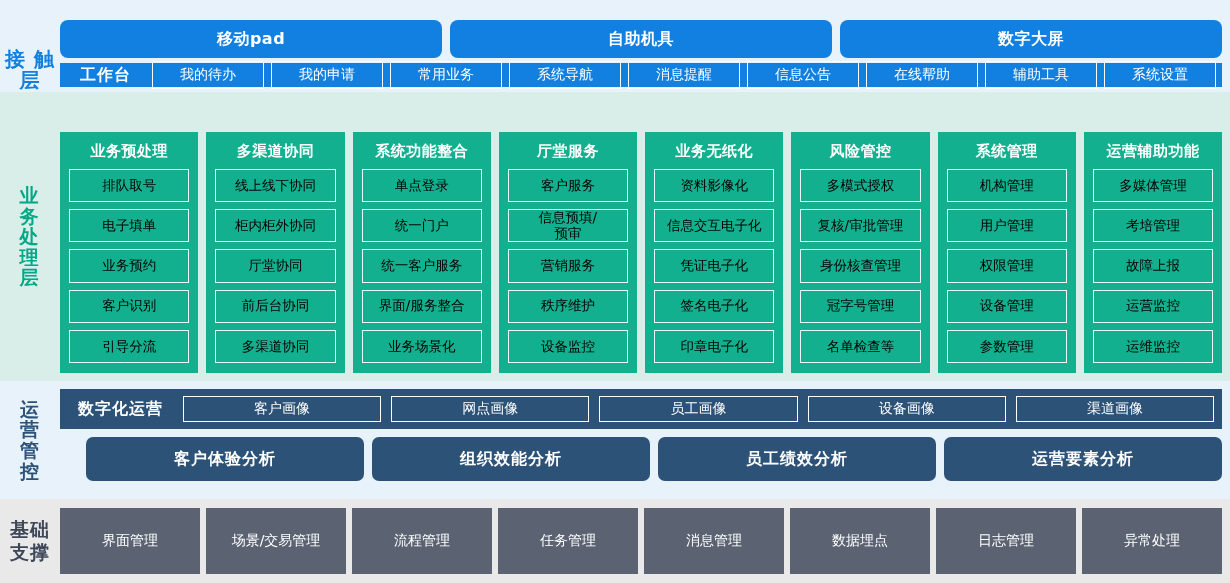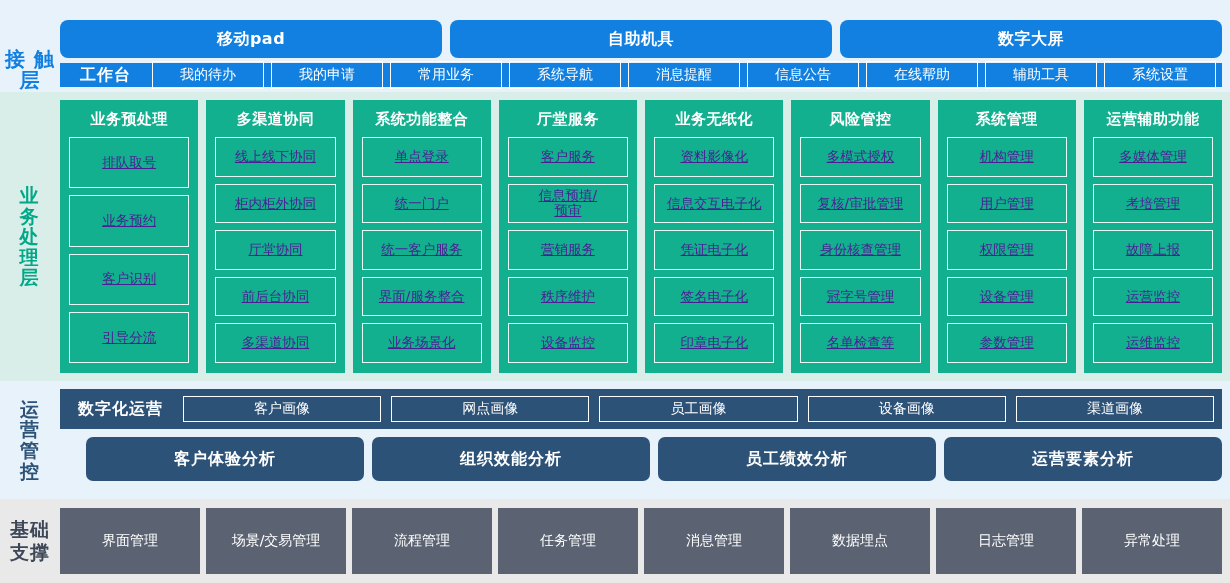--- a/index.html
+++ b/index.html
@@ -42,33 +42,33 @@
   .l1-item{
     flex:1;height:26px;border:1px solid #ffffff;
     display:flex;align-items:center;justify-content:center;
     color:#fff;font-size:14px;white-space:nowrap;
   }
 
   
   .l2{height:289px;background:#d9eee8;}
   .l2 .band-label{color:#00a887;font-size:19px;letter-spacing:2px;writing-mode:horizontal-tb;}
   .l2 .band-label span{display:block;}
-  .l2 .band-body{flex-direction:row;gap:8px;padding:8px 8px 8px 0;}
+  .l2 .band-body{flex-direction:row;gap:8px;padding:8px 8px 8px 0;margin-top:32px;}
   .col{
     flex:1;background:#12b08e;display:flex;flex-direction:column;
     align-items:center;padding:8px 9px 10px 9px;box-sizing:border-box;gap:7px;
   }
   .col-title{
     color:#ffffff;font-size:15px;font-weight:bold;letter-spacing:.5px;
     height:22px;line-height:22px;white-space:nowrap;
   }
   .cell{
     width:100%;flex:1;border:1px solid #e9fbf6;box-sizing:border-box;
     display:flex;align-items:center;justify-content:center;text-align:center;
-    color:#4c1d95;font-size:13.5px;line-height:1.15;padding:0 2px;text-decoration:underline;
+    color:#000000;font-size:13.5px;line-height:1.15;padding:0 2px;
   }
 
   
   .l3{height:118px;background:#e8f2fb;}
   .l3 .band-label{color:#2c5278;font-size:19px;letter-spacing:1px;}
   .l3 .band-body{gap:8px;padding:8px 8px 8px 0;}
   .l3-row1{
     height:40px;background:#2c5278;display:flex;align-items:center;
     padding:0 8px;gap:10px;
   }
@@ -141,20 +141,21 @@
         <span>处</span>
         <span>理</span>
         <span>层</span>
       </div>
     </div>
     <div class="band-body">
 
       <div class="col">
         <div class="col-title">业务预处理</div>
         <div class="cell">排队取号</div>
+        <div class="cell">电子填单</div>
         <div class="cell">业务预约</div>
         <div class="cell">客户识别</div>
         <div class="cell">引导分流</div>
       </div>
 
       <div class="col">
         <div class="col-title">多渠道协同</div>
         <div class="cell">线上线下协同</div>
         <div class="cell">柜内柜外协同</div>
         <div class="cell">厅堂协同</div>

